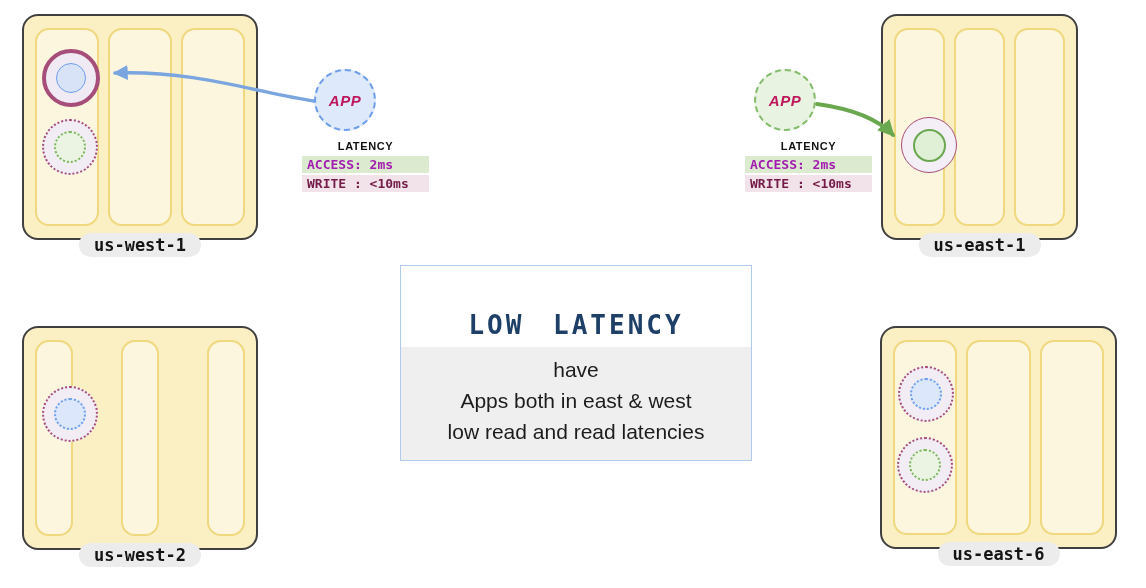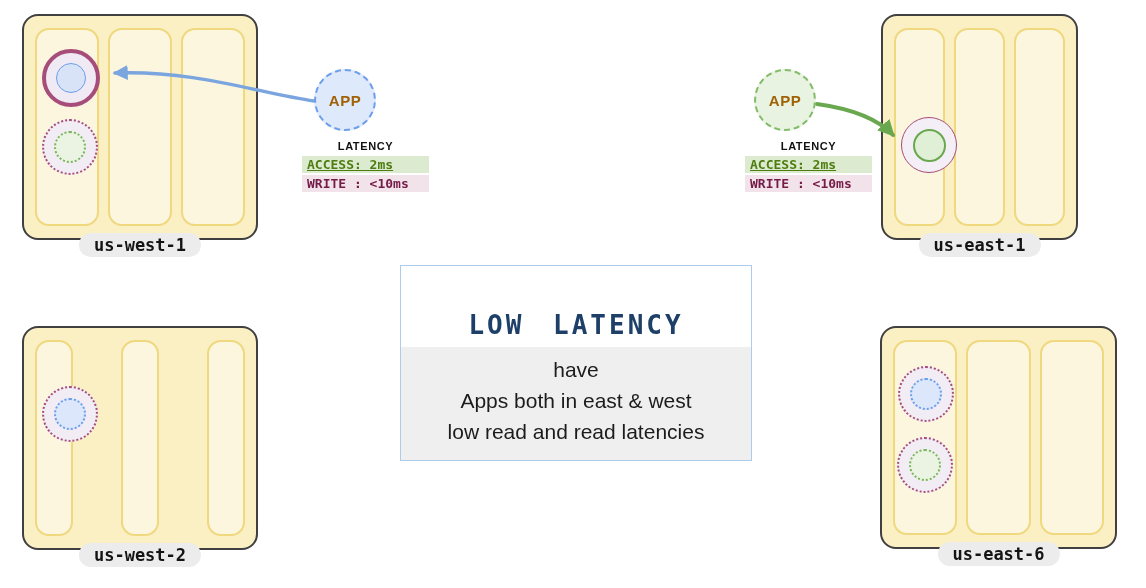--- a/index.html
+++ b/index.html
@@ -30,35 +30,35 @@
   .rep-solid-green .core{width:33px;height:33px;border:2px solid #6AA84F;background:#DFF0D6;}
   .rep-dot{border:2.5px dotted #A64D79;background:#F2EDF5;}
   .rep-dot-green{width:56px;height:56px;}
   .rep-dot-green .core{width:32px;height:32px;border:2px dotted #7CB55F;background:#EBF4E2;}
   .rep-dot-blue{width:56px;height:56px;}
   .rep-dot-blue .core{width:32px;height:32px;border:2px dotted #6D9EEB;background:#DCE7FB;}
   
   .app-node{
     position:absolute;width:62px;height:62px;border-radius:50%;box-sizing:border-box;
     display:flex;align-items:center;justify-content:center;
-    font-weight:bold;font-size:15px;letter-spacing:.5px;color:#a16207;z-index:2;
+    font-weight:bold;font-size:15px;letter-spacing:.5px;color:#be185d;z-index:2;font-style:italic;
   }
   .app-west{border:2px dashed #6D9EEB;background:#DEE9FB;}
   .app-east{border:2px dashed #84BB6A;background:#E8F4E1;}
   
   .latency{position:absolute;width:127px;z-index:2;padding-left:15px;}
   .latency-title{
     text-align:center;font-weight:bold;font-size:11px;letter-spacing:.6px;color:#111;
     margin-bottom:4px;
   }
   .lat-badge{
     font-family:"DejaVu Sans Mono",monospace;font-weight:bold;font-size:13px;
     height:17px;line-height:17px;padding-left:5px;white-space:nowrap;
   }
-  .lat-access{background:#DCEAD0;color:#4d7c0f;text-decoration:underline;}
+  .lat-access{background:#DCEAD0;color:#a21caf;}
   .lat-write{background:#F2E2EA;color:#741B47;margin-top:2px;}
   
   .info-box{
     position:absolute;left:400px;top:265px;width:352px;border:1.5px solid #AECBEB;
     box-sizing:border-box;z-index:2;background:#ffffff;
   }
   .info-header{
     background:#ffffff;height:45px;display:flex;align-items:center;justify-content:center;
     font-family:"DejaVu Sans Mono",monospace;font-weight:bold;font-size:26px;
     letter-spacing:3px;word-spacing:10px;color:#1E4068;margin-top:36px;

